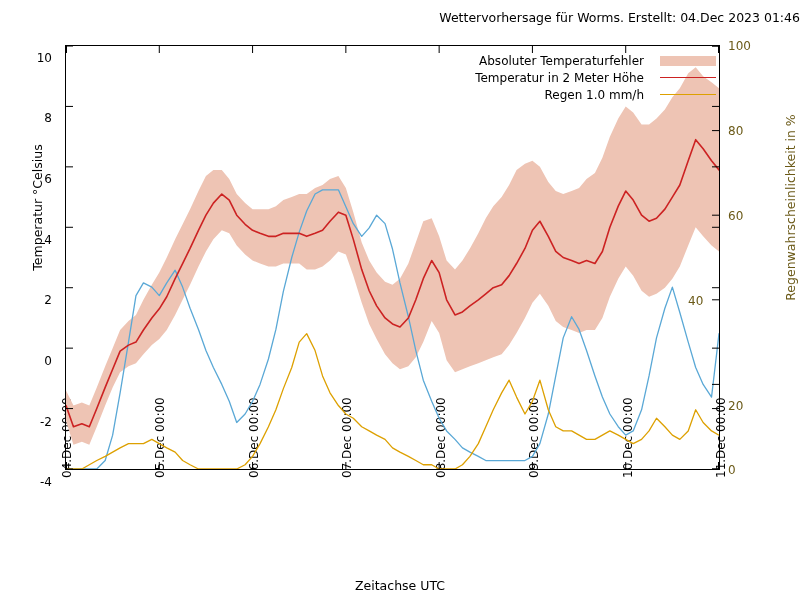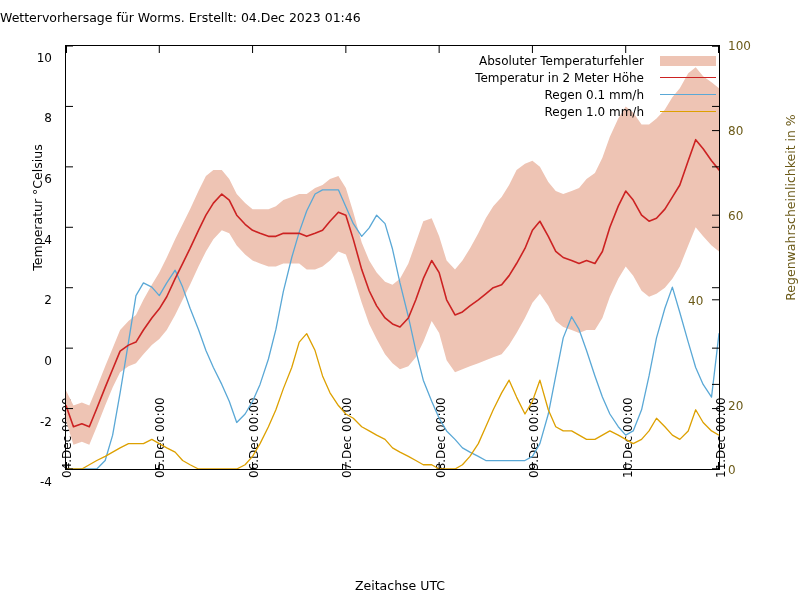--- a/index.html
+++ b/index.html
@@ -16,21 +16,21 @@
   #chart-root {
     position: relative;
     width: 800px;
     height: 600px;
   }
   #chart-title {
     position: absolute;
     top: 10px;
     left: 0;
     width: 800px;
-    text-align: left;
+    text-align: right;
     font-size: 12.5px;
     color: #000000;
   }
   
   .plot-frame {
     position: absolute;
     left: 65px;
     top: 45px;
     width: 655px;
     height: 425px;
@@ -239,26 +239,20 @@
         <span class="band" style="background:#eec4b4;"></span>
       </span>
     </div>
     <div class="legend-row">
       <span class="legend-label">Temperatur in 2 Meter Höhe</span>
       <span class="legend-swatch">
         <span class="ln" style="background:#cc2222;"></span>
       </span>
     </div>
     <div class="legend-row">
-      <span class="legend-label">Regen 0.1 mm/h</span>
-      <span class="legend-swatch">
-        <span class="ln" style="background:#5aa8d6;"></span>
-      </span>
-    </div>
-    <div class="legend-row">
       <span class="legend-label">Regen 1.0 mm/h</span>
       <span class="legend-swatch">
         <span class="ln" style="background:#dda000;"></span>
       </span>
     </div>
   </div>
 
 </div>
 
 </body></html>

